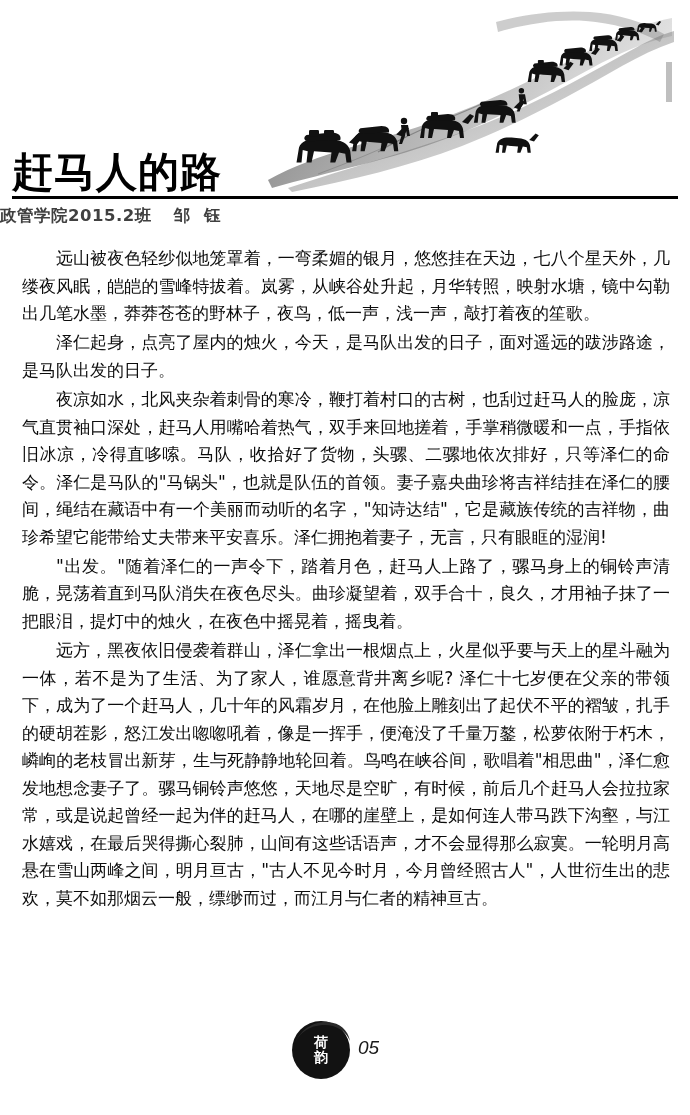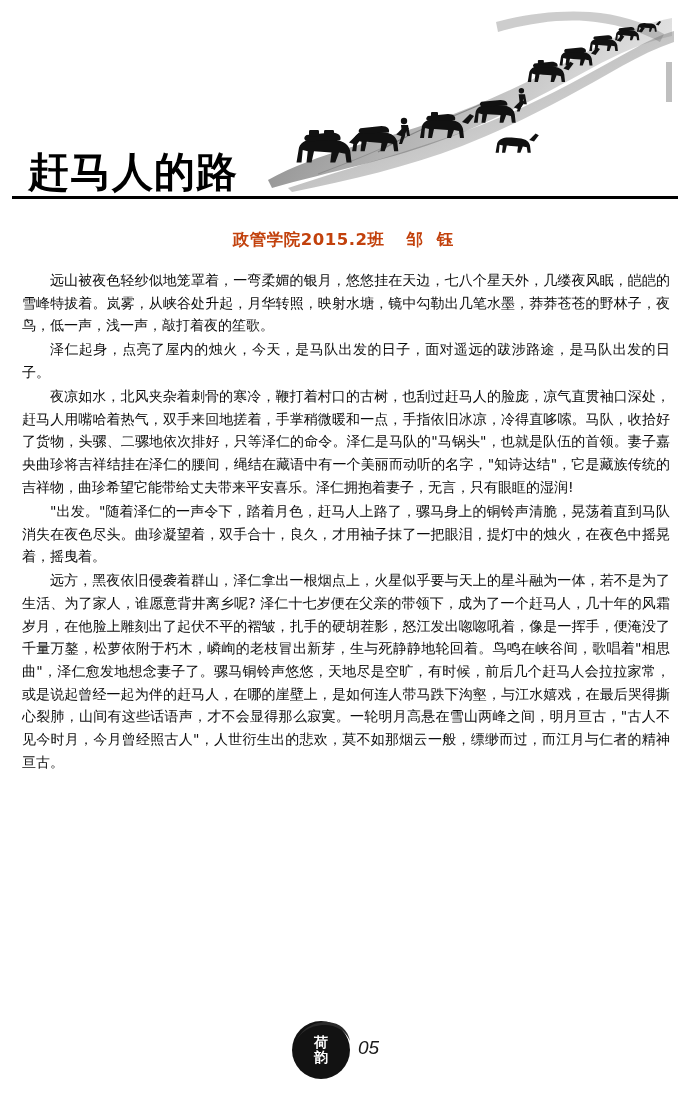--- a/index.html
+++ b/index.html
@@ -26,21 +26,21 @@
   .caravan-art {
     position: absolute;
     left: 258px;
     top: 2px;
     width: 420px;
     height: 190px;
   }
 
   .page-title {
     position: absolute;
-    left: 28px;
+    left: 12px;
     top: 118px;
     font-family: "DejaVu Sans", "Liberation Sans", sans-serif;
     font-weight: bold;
     font-size: 41px;
     letter-spacing: 1px;
     color: #000;
     white-space: nowrap;
   }
 
   .title-rule {
@@ -56,37 +56,36 @@
     position: absolute;
     right: 18px;
     top: 62px;
     width: 6px;
     height: 40px;
     background: #bfbfbf;
   }
 
   
   .byline {
-    margin-top: 24px;
-    text-align: center;
+    margin-top: 0;
     font-weight: bold;
     font-size: 16.5px;
     letter-spacing: 0.5px;
-    color: #c2410c;
+    color: #404040;
   }
   .byline .author {
     margin-left: 22px;
     letter-spacing: 4px;
   }
 
   
   .article {
     margin: 18px 20px 0 22px;
     width: 648px;
-    font-size: 14px;
+    font-size: 17px;
     line-height: 1.62;
     text-align: justify;
     text-justify: inter-ideograph;
     color: #0c0c0c;
   }
   .article p {
     margin: 0 0 0.10em 0;
     text-indent: 2em;
   }
 

